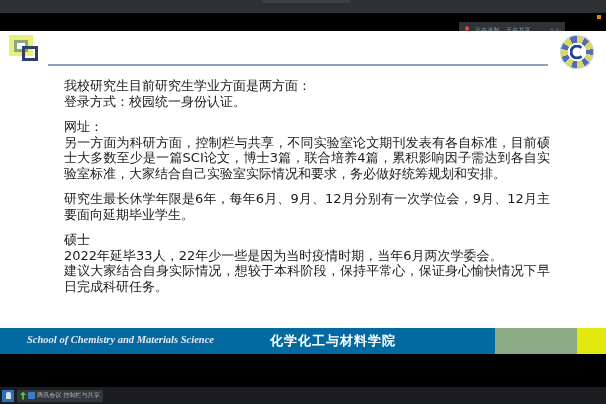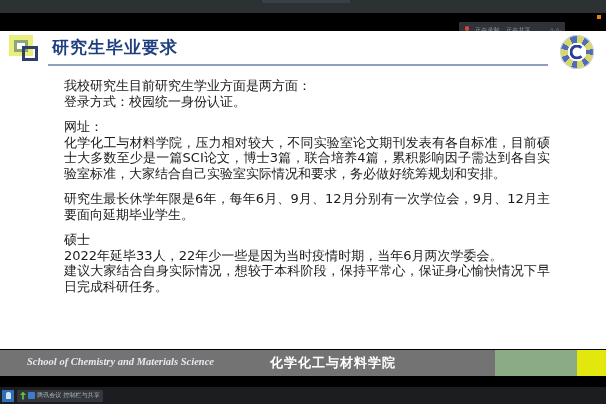--- a/index.html
+++ b/index.html
@@ -188,23 +188,23 @@
     color: #1a1a1a;
     font-family: "DejaVu Sans", "Liberation Sans", sans-serif;
     text-align: justify;
   }
   .para.tight { margin-bottom: 0; }
   .para.line { margin-bottom: 0; }
 
   
   .footer {
     position: absolute;
-    left: 0; top: 350px;
+    left: 0; top: 328px;
     width: 606px; height: 26px;
-    background: #737373;
+    background: #0369a1;
   }
   .footer-en {
     position: absolute;
     left: 27px; top: 6px;
     font-family: "Liberation Serif", "DejaVu Serif", serif;
     font-style: italic;
     font-weight: bold;
     font-size: 10.5px;
     color: #e6e9f2;
     white-space: nowrap;
@@ -305,30 +305,29 @@
   </div>
 
   <div class="slide">
 
     <div class="slide-header">
       <div class="header-mark">
         <span class="sq-yellow"></span>
         <span class="sq-green"></span>
         <span class="sq-navy"></span>
       </div>
-      <div class="slide-title">研究生毕业要求</div>
       <div class="title-rule"></div>
       <div class="seal"></div>
     </div>
 
     <div class="slide-body">
       <p class="para tight">我校研究生目前研究生学业方面是两方面：</p>
       <p class="para">登录方式：校园统一身份认证。</p>
       <p class="para line">网址：</p>
-      <p class="para">化学化工与材料学院，压力相对较大，不同实验室论文期刊发表有各自标准，目前硕士大多数至少是一篇SCI论文，博士3篇，联合培养4篇，累积影响因子需达到各自实验室标准，大家结合自己实验室实际情况和要求，务必做好统筹规划和安排。</p>
+      <p class="para">另一方面为科研方面，控制栏与共享，不同实验室论文期刊发表有各自标准，目前硕士大多数至少是一篇SCI论文，博士3篇，联合培养4篇，累积影响因子需达到各自实验室标准，大家结合自己实验室实际情况和要求，务必做好统筹规划和安排。</p>
       <p class="para">研究生最长休学年限是6年，每年6月、9月、12月分别有一次学位会，9月、12月主要面向延期毕业学生。</p>
       <p class="para tight">硕士</p>
       <p class="para tight">2022年延毕33人，22年少一些是因为当时疫情时期，当年6月两次学委会。</p>
       <p class="para tight">建议大家结合自身实际情况，想较于本科阶段，保持平常心，保证身心愉快情况下早日完成科研任务。</p>
     </div>
   </div>
 
   <div class="footer">
     <div class="footer-en">School of Chemistry and Materials Science</div>
     <div class="footer-cn">化学化工与材料学院</div>

